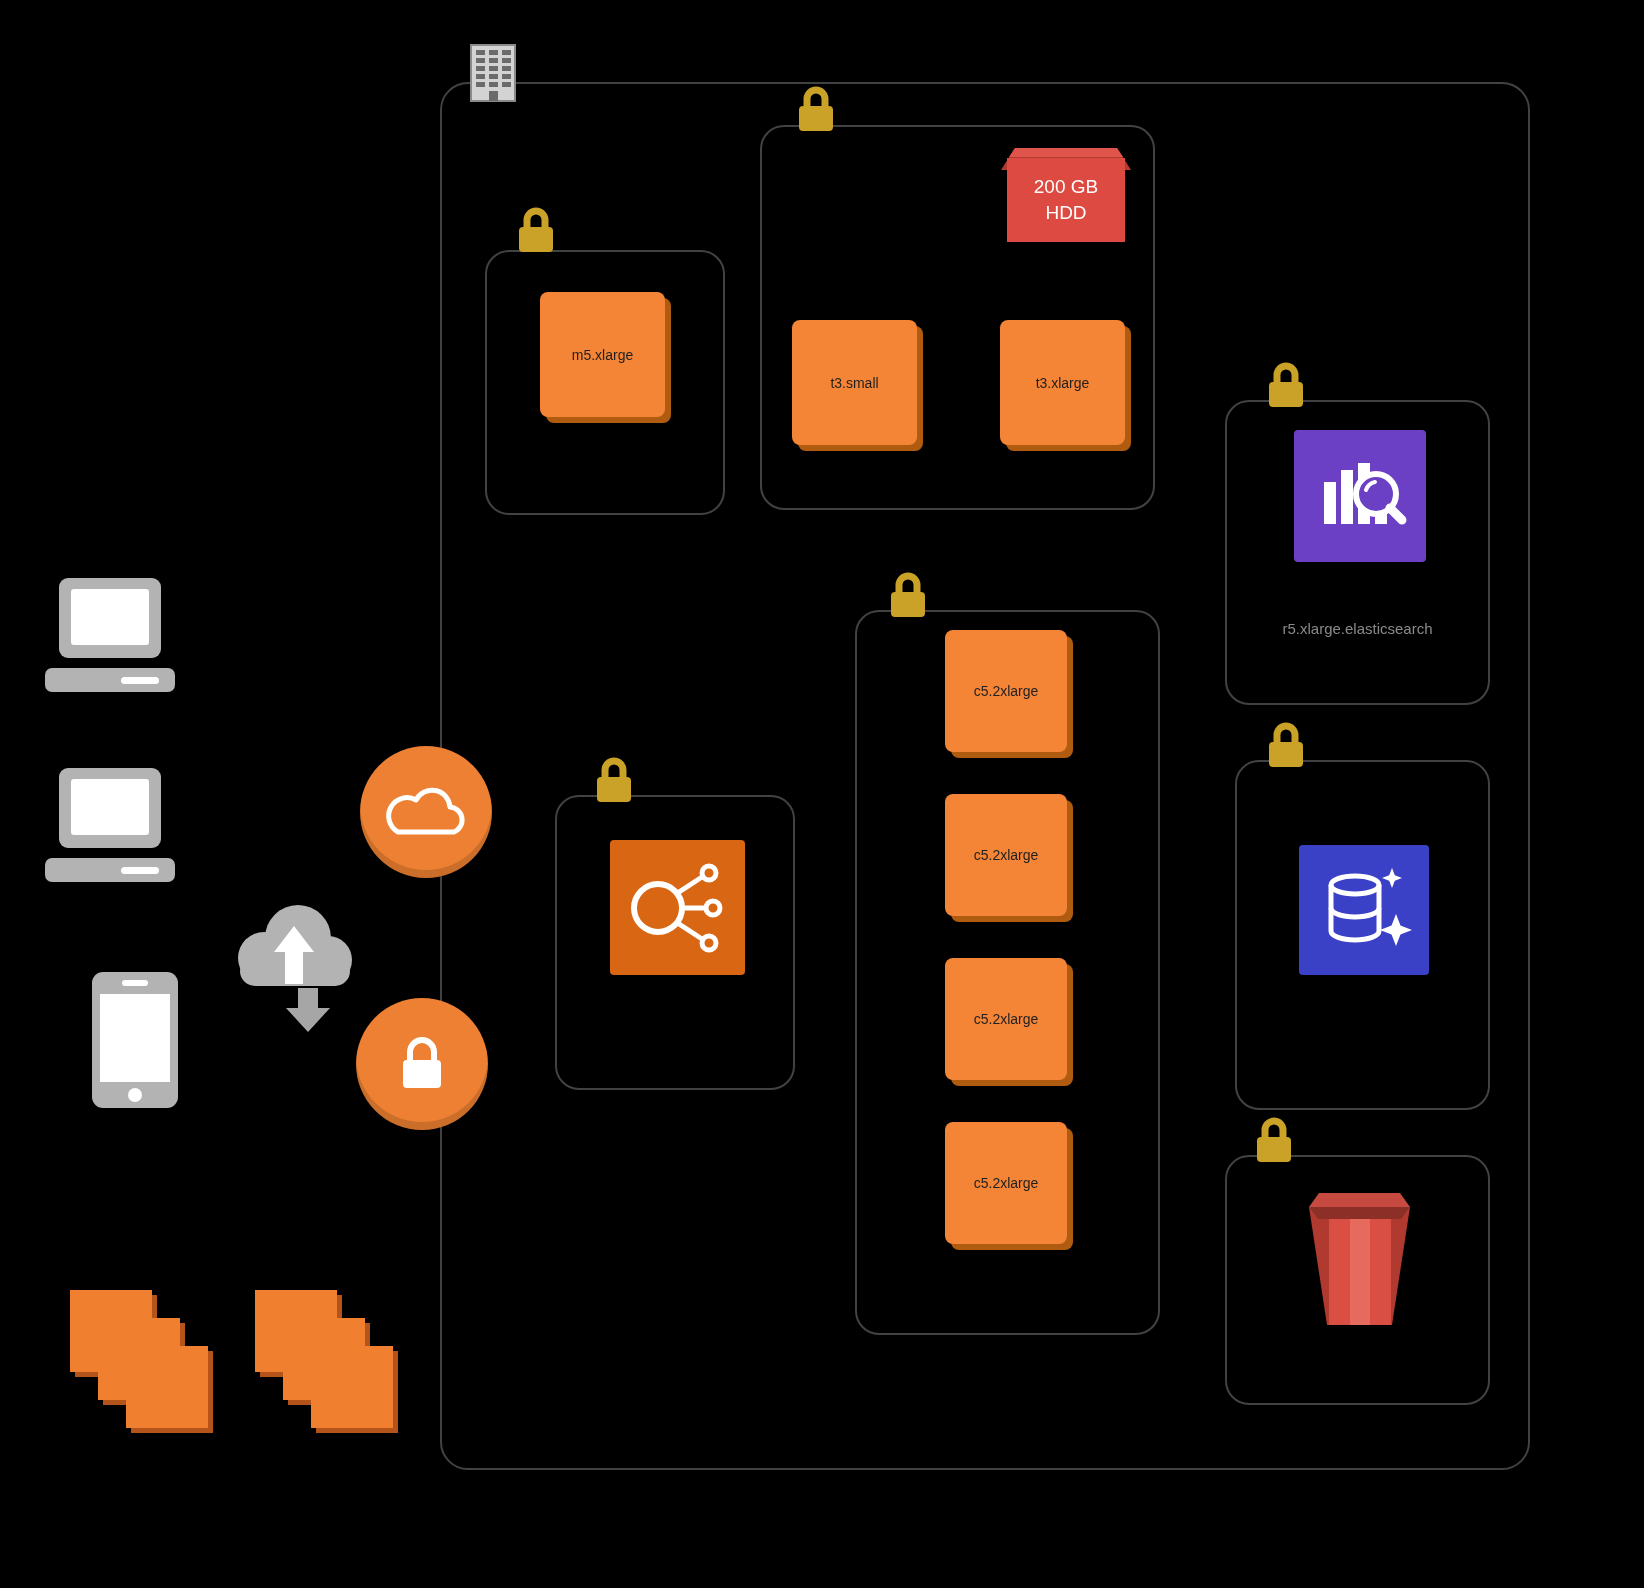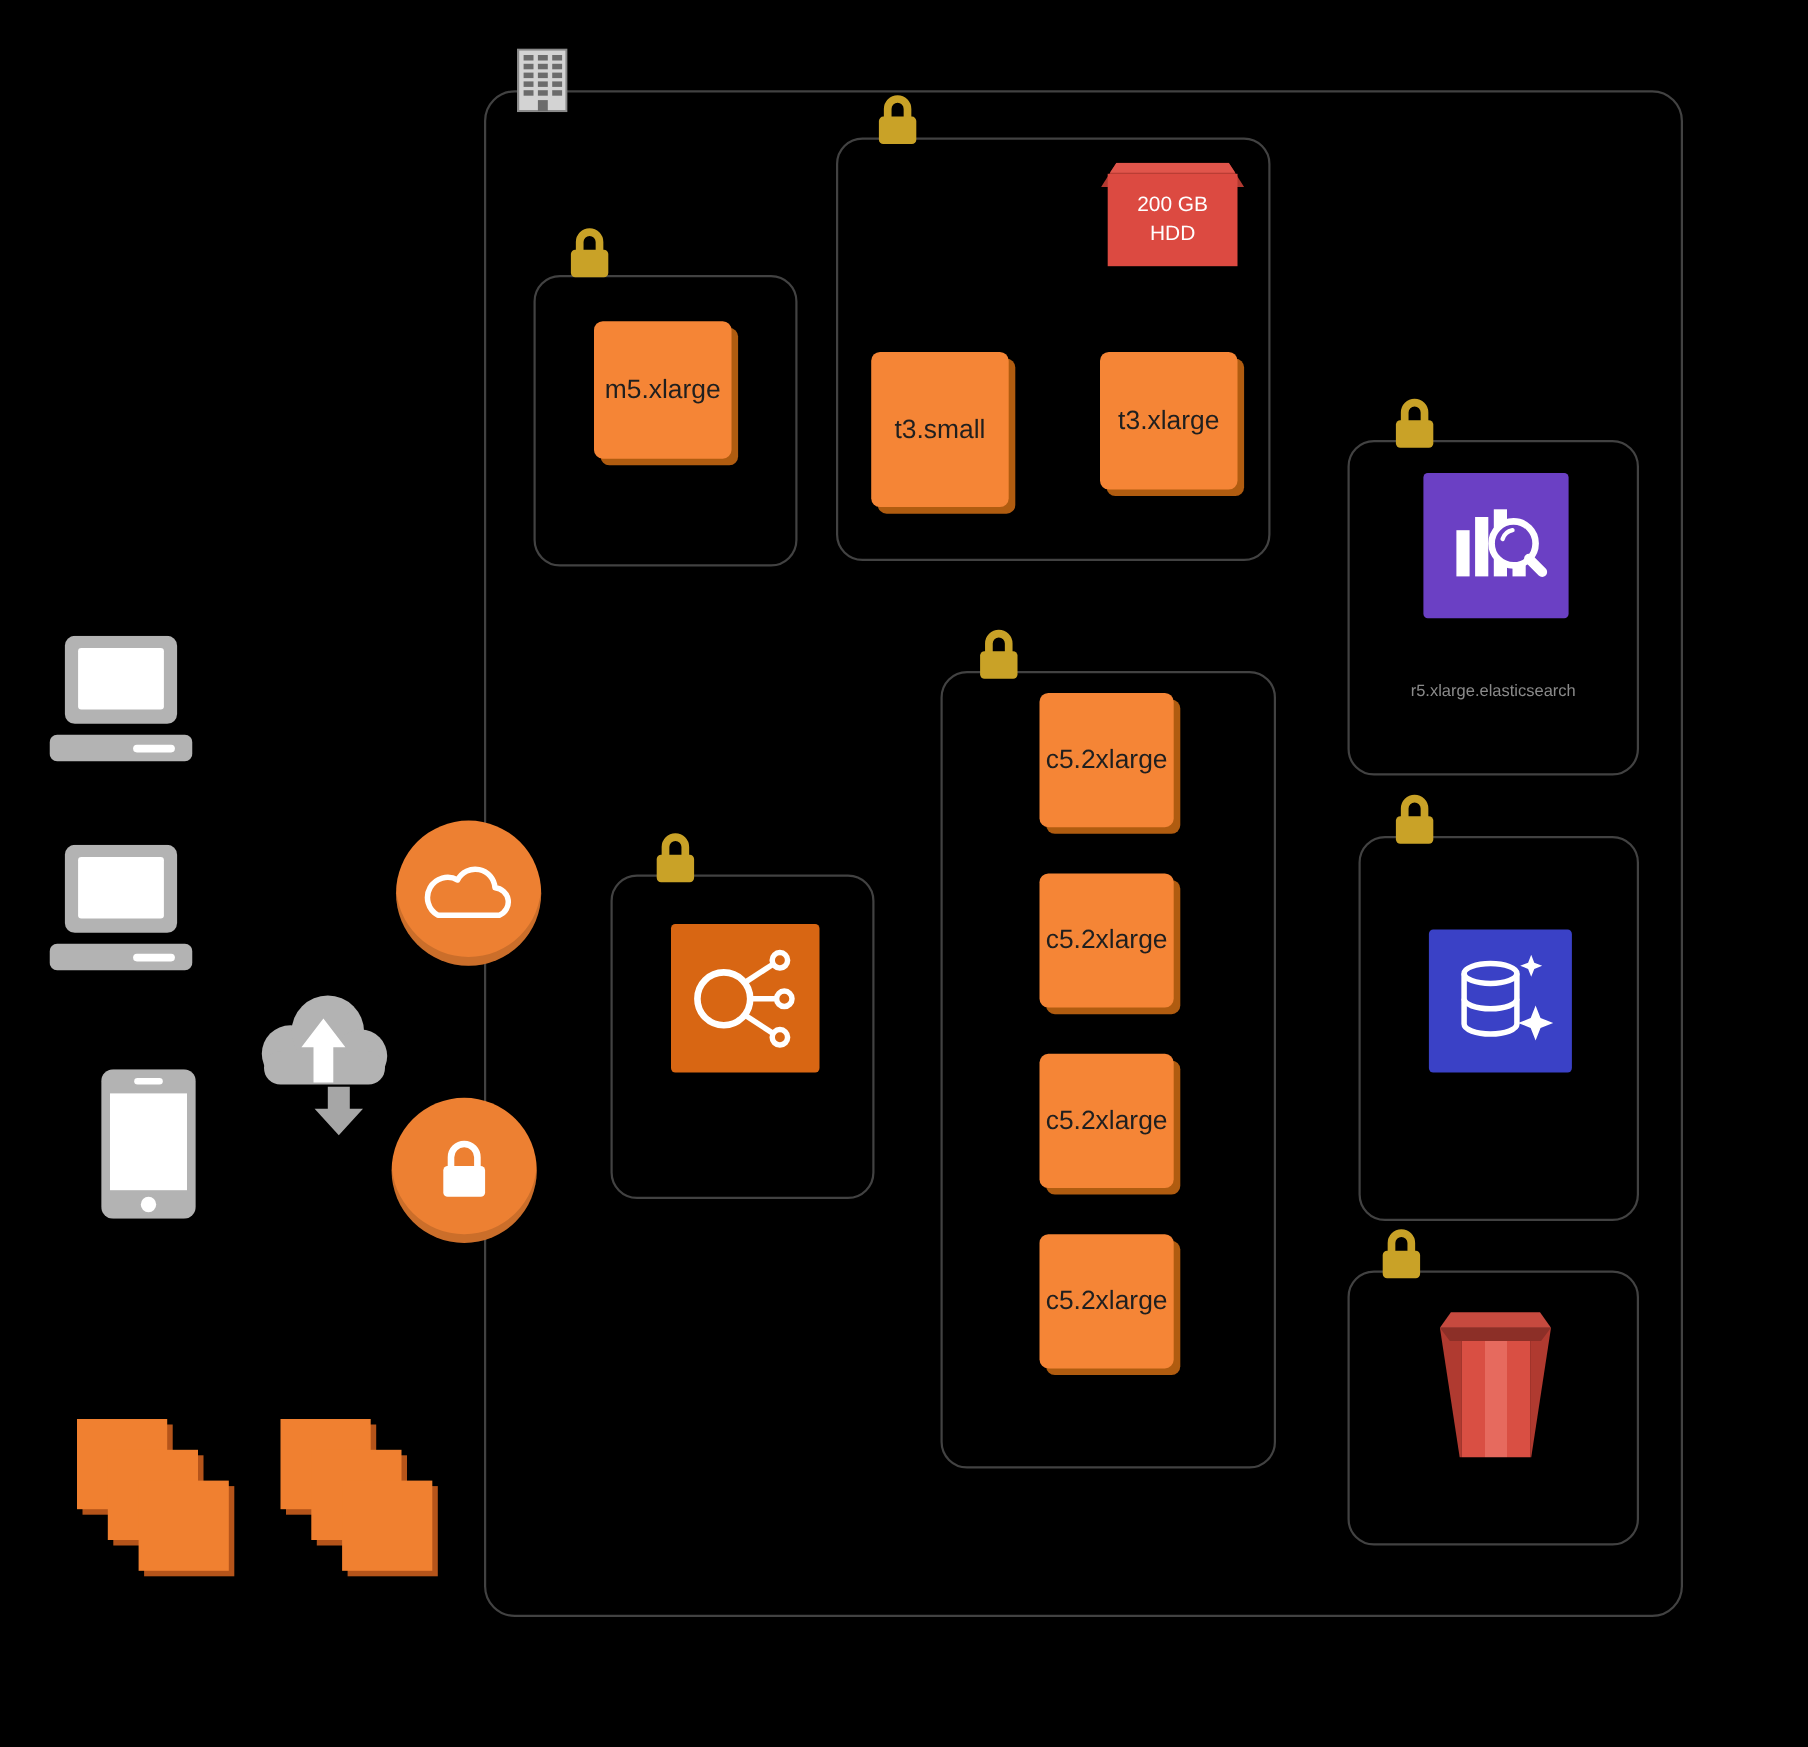--- a/index.html
+++ b/index.html
@@ -13,21 +13,21 @@
   }
   .vpc { border-radius:28px; }
   .subnet { border-radius:24px; }
   .node {
     position:absolute; display:flex; align-items:center; justify-content:center;
     text-align:center;
   }
   .orange-sq {
     background:#f58536; border-radius:8px;
     box-shadow:6px 6px 0 #b05c10;
-    color:#1f1f1f; font-size:24px;
+    color:#1f1f1f; font-size:14px;
   }
   .icon-sq { border-radius:4px; }
   .lock { position:absolute; }
   .circle-node {
     position:absolute; border-radius:50%; background:#ed8032;
     display:flex; align-items:center; justify-content:center;
     box-shadow:inset 0 -8px 0 rgba(0,0,0,0.14);
   }
   .es-label {
     position:absolute; text-align:center; color:#8a8a8a; font-size:15px;
@@ -94,21 +94,21 @@
 
 <svg style="position:absolute;left:1001px;top:148px;" width="130" height="22" viewBox="0 0 130 22">
   <polygon points="14,0 116,0 130,22 0,22" fill="#b23a31"></polygon>
   <polygon points="14,0 116,0 122,9 8,9" fill="#e0554b"></polygon>
 </svg>
 <div class="hdd-body" style="left:1007px;top:158px;width:118px;height:84px;">
   <div>200 GB</div>
   <div>HDD</div>
 </div>
 
-<div class="node orange-sq" style="left:792px;top:320px;width:125px;height:141px;">
+<div class="node orange-sq" style="left:792px;top:320px;width:125px;height:125px;">
   <span>t3.small</span>
 </div>
 <div class="node orange-sq" style="left:1000px;top:320px;width:125px;height:125px;">
   <span>t3.xlarge</span>
 </div>
 
 <div class="container subnet" style="left:1225px;top:400px;width:265px;height:305px;"></div>
 <svg class="lock" style="left:1262px;top:358px;" width="48" height="52" viewBox="0 0 48 52">
     <use href="#lock-sym"></use>
   </svg>

